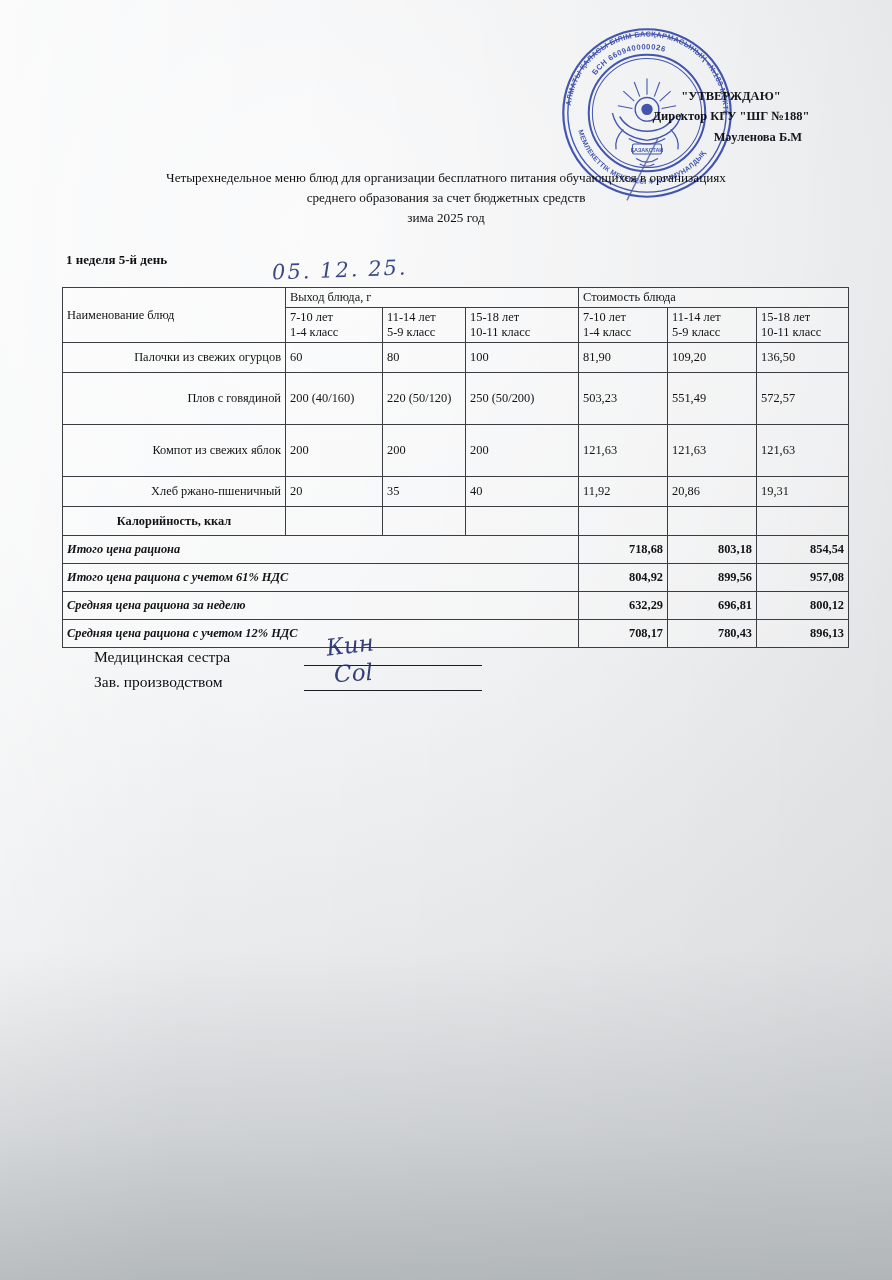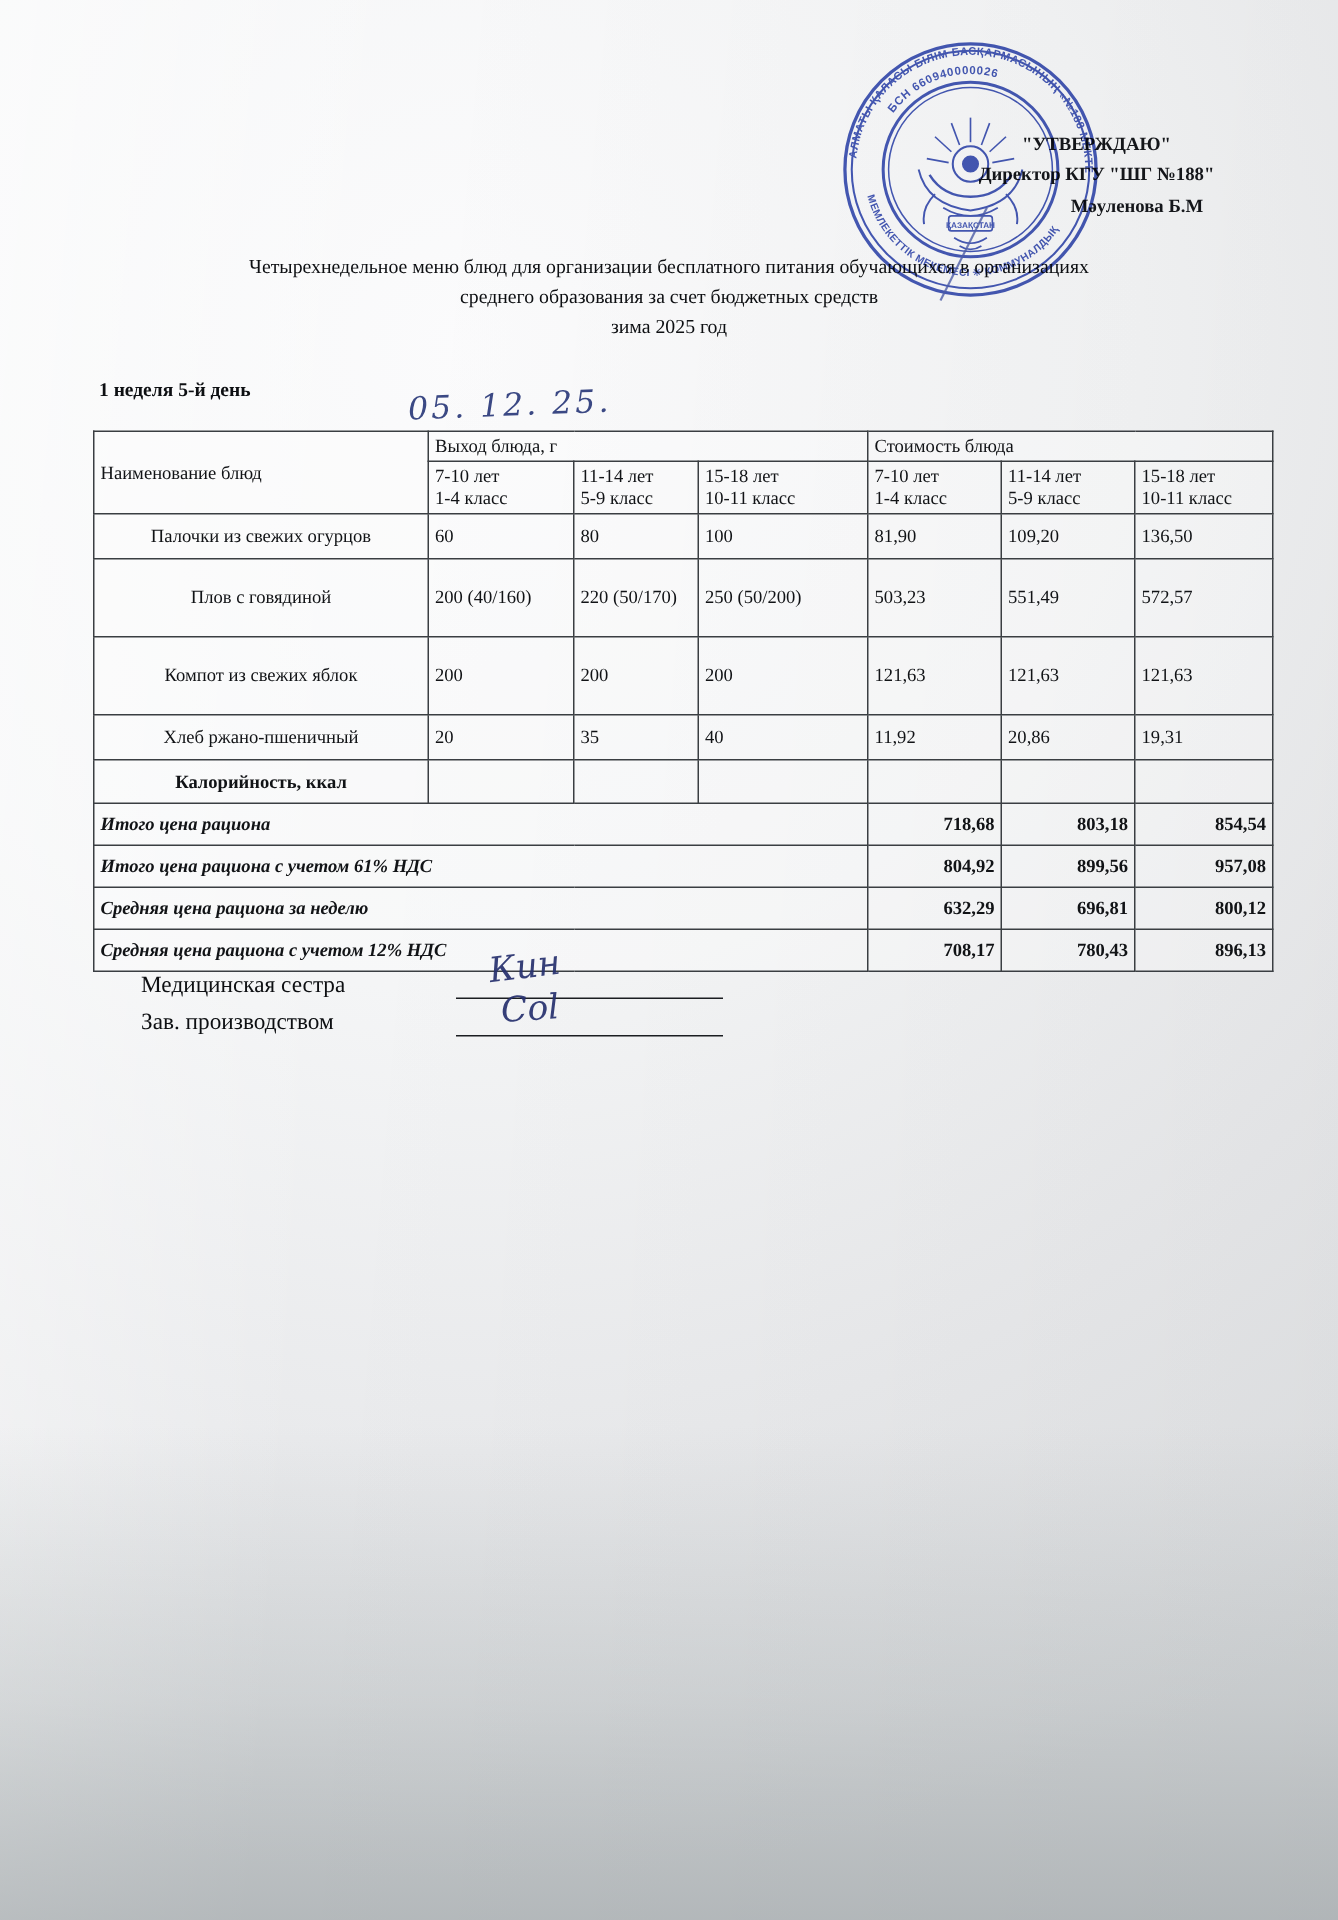--- a/index.html
+++ b/index.html
@@ -135,21 +135,21 @@
     padding: 2px 4px;
     vertical-align: middle;
     background: transparent;
   }
   th.hdr {
     font-weight: normal;
     text-align: left;
     line-height: 1.22;
   }
   td.dish {
-    text-align: center;
+    text-align: right;
     padding-left: 6px;
     height: 25px;
     margin-left: 16px;
   }
   td.num {
   }
   tr.tall td { height: 47px; }
   tr.r-normal td { height: 25px; }
   td.kcal {
     font-weight: bold;
@@ -345,21 +345,21 @@
           <td class="num">60</td>
           <td class="num">80</td>
           <td class="num">100</td>
           <td class="num">81,90</td>
           <td class="num">109,20</td>
           <td class="num">136,50</td>
         </tr>
         <tr class="tall">
           <td class="dish">Плов с говядиной</td>
           <td class="num">200 (40/160)</td>
-          <td class="num">220 (50/170)</td>
+          <td class="num">220 (50/120)</td>
           <td class="num">250 (50/200)</td>
           <td class="num">503,23</td>
           <td class="num">551,49</td>
           <td class="num">572,57</td>
         </tr>
         <tr class="tall">
           <td class="dish">Компот из свежих яблок</td>
           <td class="num">200</td>
           <td class="num">200</td>
           <td class="num">200</td>

